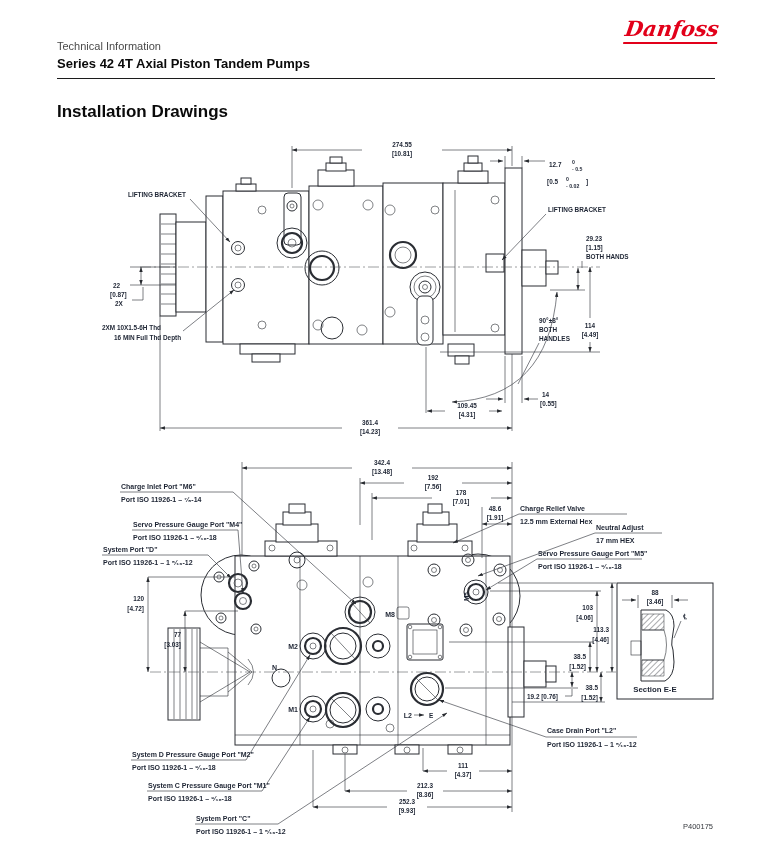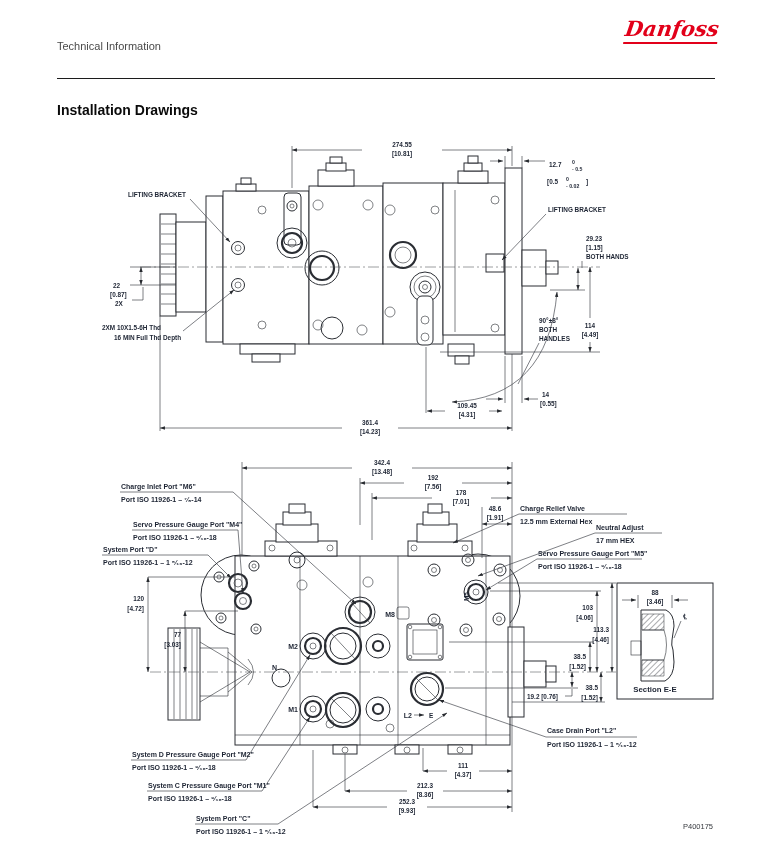--- a/index.html
+++ b/index.html
@@ -4,21 +4,21 @@
 <style>
   html,body{margin:0;padding:0;background:#fff;}
   .page{position:relative;width:771px;height:847px;background:#fff;overflow:hidden;
         font-family:"Liberation Sans",sans-serif;}
   .doc-type{position:absolute;left:57px;top:40px;font-size:11px;color:#4a4a4a;}
   .doc-title{position:absolute;left:57px;top:56px;font-size:13px;font-weight:700;color:#0a0a0a;}
   .header-rule{position:absolute;left:57px;top:78px;width:658px;height:0;border-top:1.6px solid #1c1c1c;}
   .brand{position:absolute;right:52px;top:16px;font-family:"DejaVu Serif",serif;
          font-style:italic;font-weight:700;font-size:21px;color:#e2001a;
          border-bottom:2.5px solid #e2001a;padding-bottom:1px;transform:skewX(-8deg);}
-  .section-heading{position:absolute;left:57px;top:102px;font-size:14px;font-weight:700;color:#0a0a0a;}
+  .section-heading{position:absolute;left:57px;top:102px;font-size:17px;font-weight:700;color:#0a0a0a;}
   .figure-id{position:absolute;left:664px;top:822px;font-size:7.5px;color:#35383d;padding-left:19px;}
   svg{position:absolute;left:0;top:0;}
   .ln{fill:none;stroke:#2a2d33;stroke-width:1;}
   .lw{fill:#fff;stroke:#2a2d33;stroke-width:1;}
   .lt{fill:none;stroke:#2a2d33;stroke-width:0.6;}
   .lb{fill:none;stroke:#2a2d33;stroke-width:2.2;}
   .dm{fill:none;stroke:#383b42;stroke-width:0.65;}
   .cl{fill:none;stroke:#4a4d53;stroke-width:0.55;stroke-dasharray:11 3 2 3;}
   text.t{font-family:"Liberation Sans",sans-serif;font-weight:700;fill:#1d2433;}
   .d5{font-size:5.2px;font-weight:600;}
@@ -26,20 +26,21 @@
   .d7{font-size:7px;}
   .d8{font-size:7.8px;}
   .mid{text-anchor:middle;} .end{text-anchor:end;}
 </style>
 </head>
 <body>
 
 <div class="page">
   <div class="brand"><span>Danfoss</span></div>
   <div class="doc-type">Technical Information</div>
+  <div class="doc-title">Series 42 4T Axial Piston Tandem Pumps</div>
   <div class="header-rule"></div>
   <div class="section-heading">Installation Drawings</div>
 
   <svg width="771" height="847" viewBox="0 0 771 847">
     <defs>
       <marker id="ar" viewBox="0 0 10 10" refX="9.5" refY="5" markerWidth="8" markerHeight="8" orient="auto-start-reverse">
         <path d="M0 1.8 L10 5 L0 8.2 z" fill="#26292e"></path>
       </marker>
       <pattern id="hatch" width="4" height="4" patternUnits="userSpaceOnUse" patternTransform="rotate(45)">
         <line x1="0" y1="0" x2="0" y2="4" stroke="#2a2d33" stroke-width="0.8"></line>

